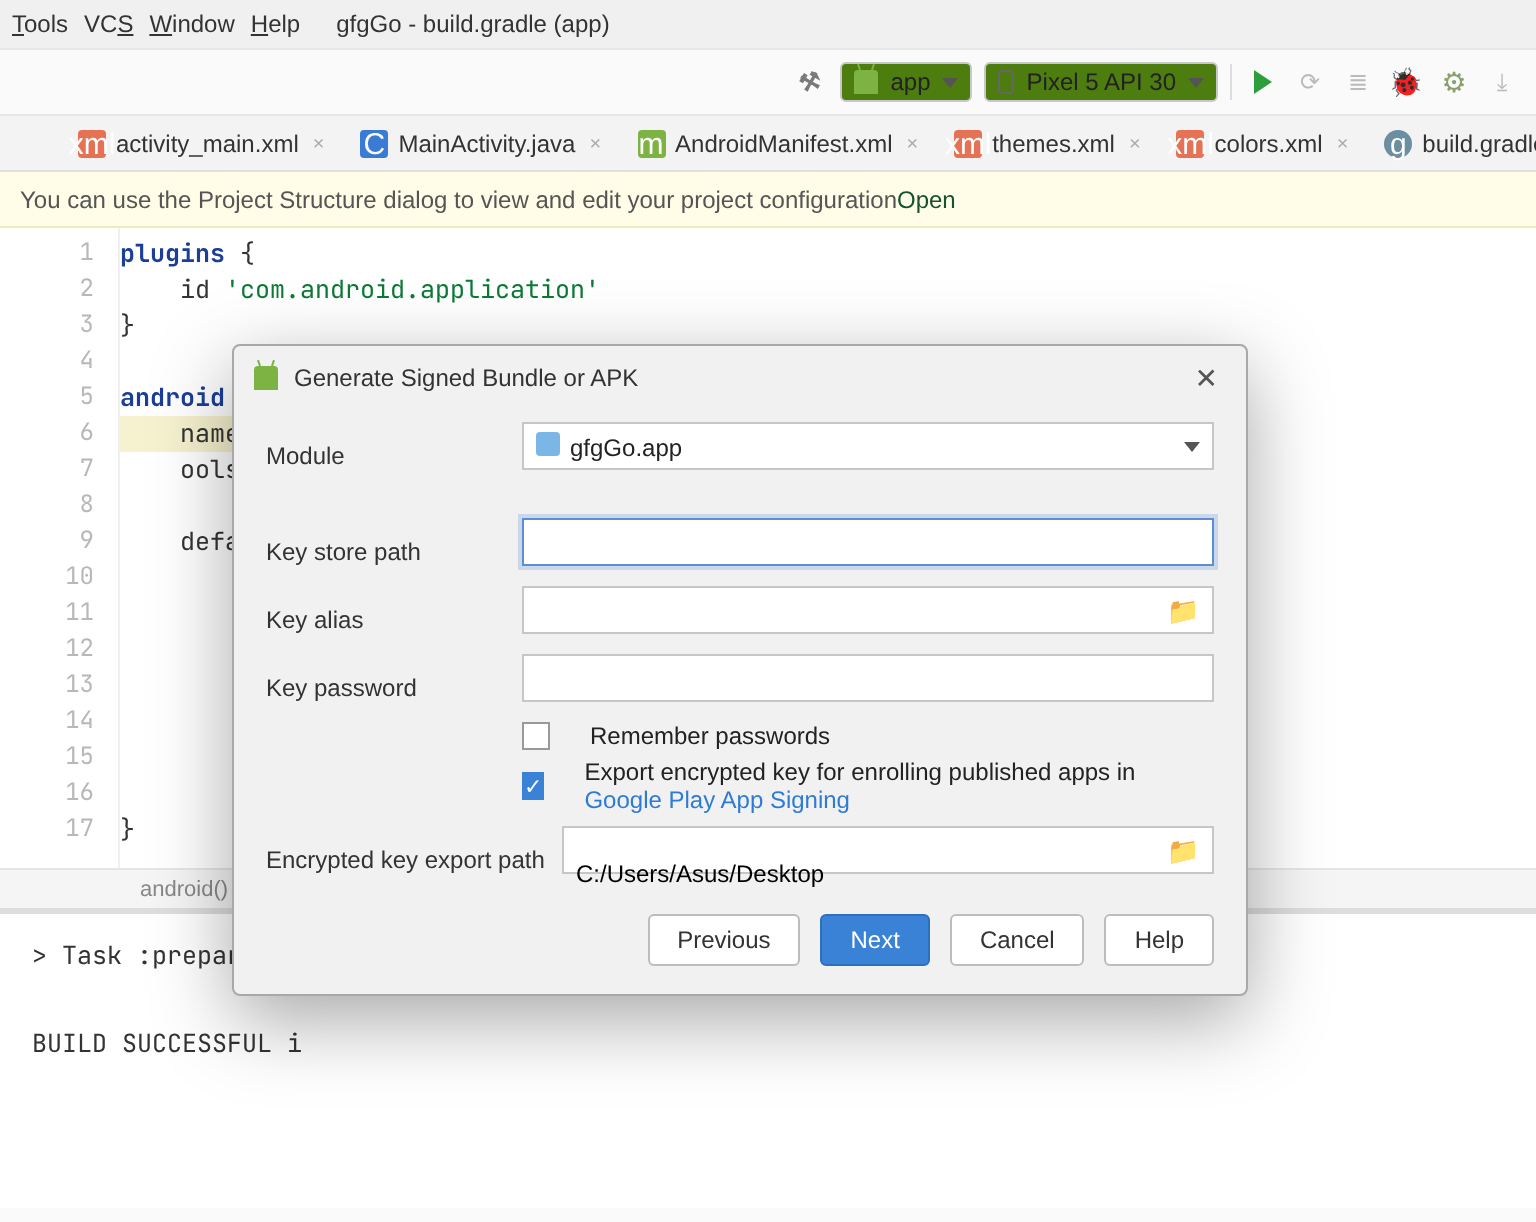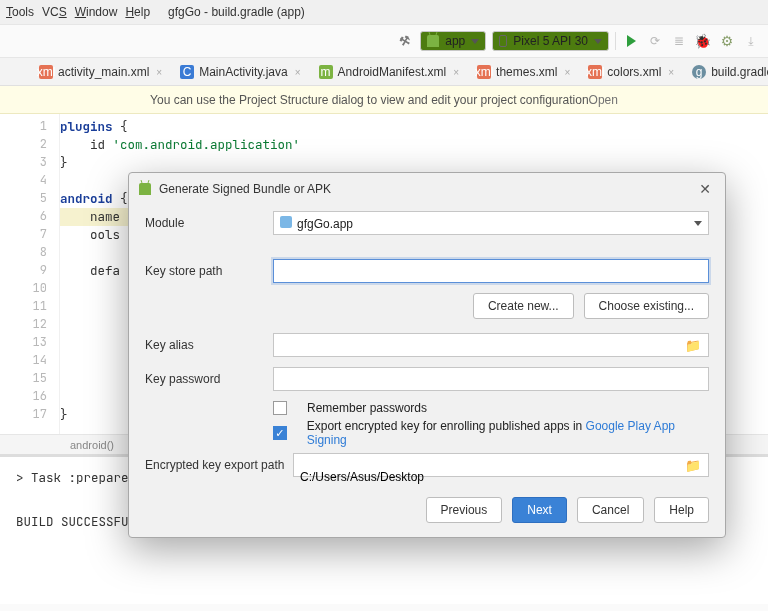--- a/index.html
+++ b/index.html
@@ -62,33 +62,33 @@
     overflow:hidden;
   }
   .file-tab {
     display:flex; align-items:center; gap:5px;
     height: 26px; padding: 0 8px;
     border: 1px solid transparent;
     font-size: 12px; color:#333;
     white-space: nowrap;
   }
   .file-tab .close-x { color:#aaa; font-size:10px; margin-left:2px; }
-  .ico { width:14px; height:14px; display:inline-flex; align-items:center; justify-content:center; font-size:12px; color:#fff; border-radius:2px; }
+  .ico { width:14px; height:14px; display:inline-flex; align-items:center; justify-content:center; font-size:15px; color:#fff; border-radius:2px; }
   .ico.xml { background:#e57254; }
   .ico.java { background:#3a7bd5; }
   .ico.manifest { background:#7cb342; }
   .ico.gradle { background:#6b8ea0; border-radius:50%; }
 
   .infobar {
     height: 28px; background:#fffde7;
     border-bottom: 1px solid #ede9c0;
-    display:flex; align-items:center; justify-content:center;
+    display:flex; align-items:center; justify-content:flex-start;
     padding:0 10px; font-size:12px; color:#555;
   }
-  .infobar .open-link { color:#737373; }
+  .infobar .open-link { color:#14532d; }
 
   .editor {
     position:relative;
     background:#fff;
     height: 320px;
     display:flex;
   }
   .gutter {
     width: 60px;
     background:#fff;
@@ -119,35 +119,35 @@
   .console {
     background:#fff; border-top:3px solid #ddd;
     height:150px; padding:10px 16px;
     font-family:"JetBrains Mono","Consolas",monospace;
     font-size:12.5px; color:#333; line-height:22px;
   }
 
   
   .dialog {
     position:absolute;
-    left:128px; top:172px;
-    width:598px;
+    left:116px; top:172px;
+    width:508px;
     background:#f1f1f1;
     border:1px solid #a8a8a8;
     box-shadow: 0 12px 40px rgba(0,0,0,.35);
     border-radius:4px;
   }
   .dialog-title {
     height:32px; display:flex; align-items:center; gap:8px;
     padding:0 10px; font-size:12px; color:#333;
   }
   .dialog-title .spacer { flex:1; }
   .close-dialog { font-size:14px; color:#555; cursor:pointer; padding:2px 4px; }
   .dialog-body { padding: 6px 16px 14px 16px; }
-  .row { display:flex; align-items:center; margin-bottom:10px; }
+  .row { display:flex; align-items:flex-end; margin-bottom:10px; }
   .row .lbl { width:128px; color:#333; font-size:12px; }
   .row .field { flex:1; }
   .sel, .inp {
     width:100%; height:24px; background:#fff; border:1px solid #c6c6c6;
     border-radius:0; padding:0 6px; font-size:12px; display:flex; align-items:center;
   }
   .sel { justify-content:space-between; }
   .inp input { border:none; outline:none; width:100%; font-size:12px; background:transparent;margin-top:24px; }
   .inp.focus { border:1px solid #5a8fd8; box-shadow:0 0 0 2px rgba(90,143,216,.25); }
   .btn {
@@ -304,24 +304,20 @@
     <div style="height:14px"></div>
 
     <div class="row">
       <div class="lbl">Key store path</div>
       <div class="field">
           <div class="inp focus">
             <input type="text" style="">
           </div>
         </div>
     </div>
-    <div class="btn-row" style="margin-bottom:14px">
-      <span class="btn">Create new...</span>
-      <span class="btn">Choose existing...</span>
-    </div>
 
     <div class="row">
       <div class="lbl">Key alias</div>
       <div class="field">
           <div class="inp">
             <input type="text" style="">
             <span class="folder-icon">📁</span>
           </div>
         </div>
     </div>

